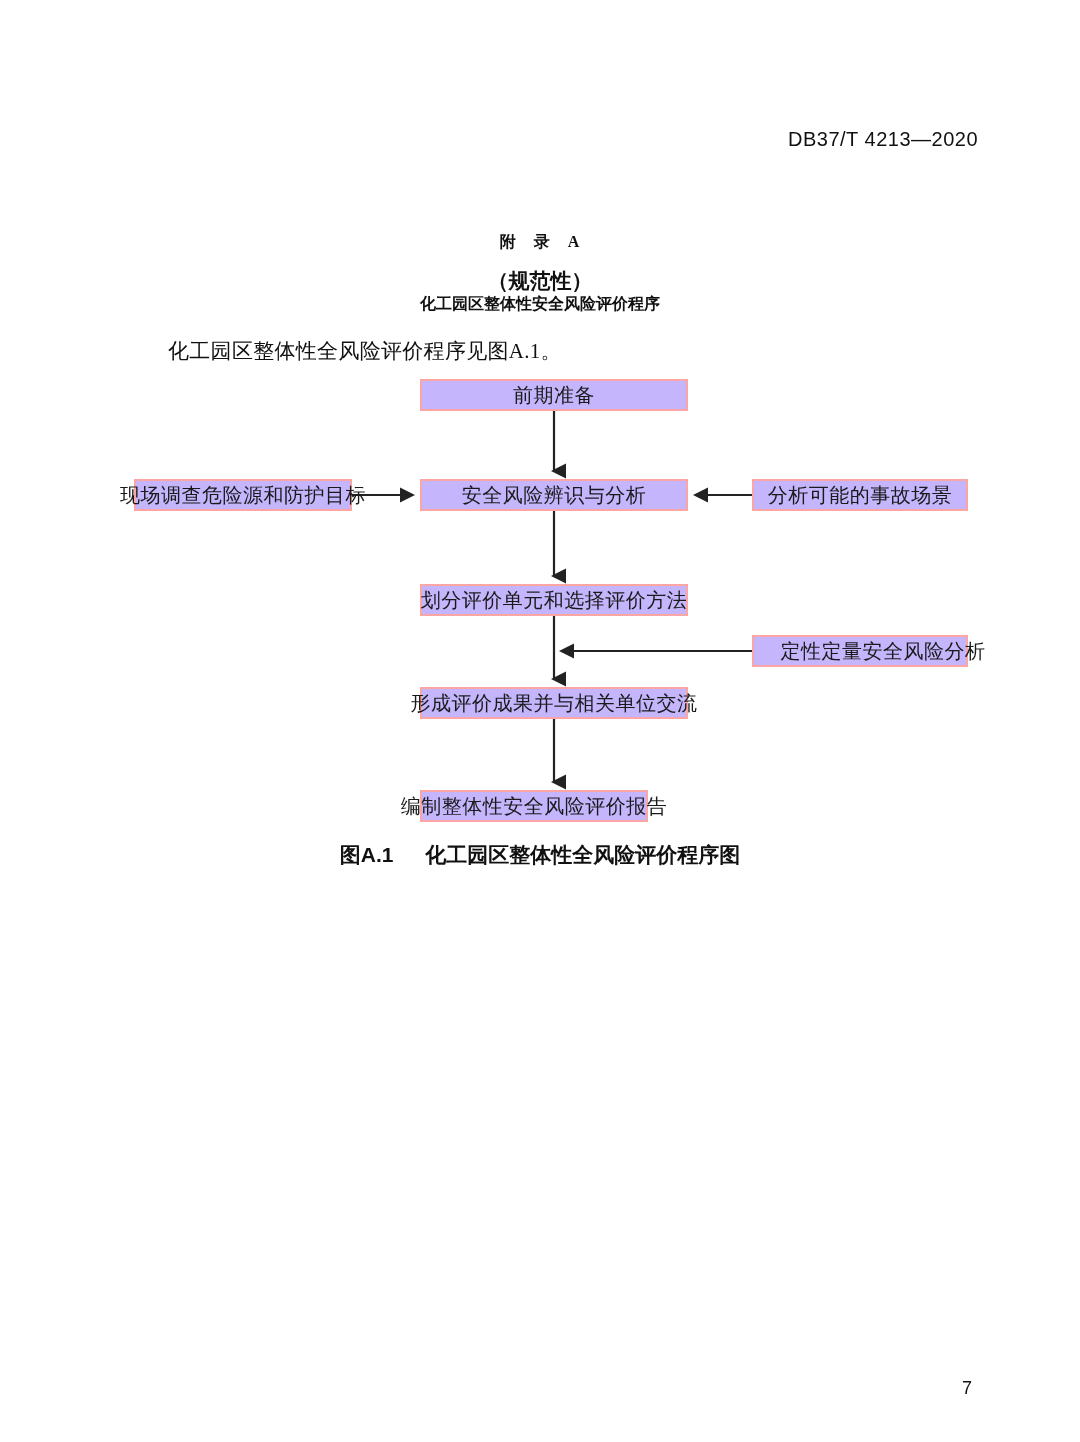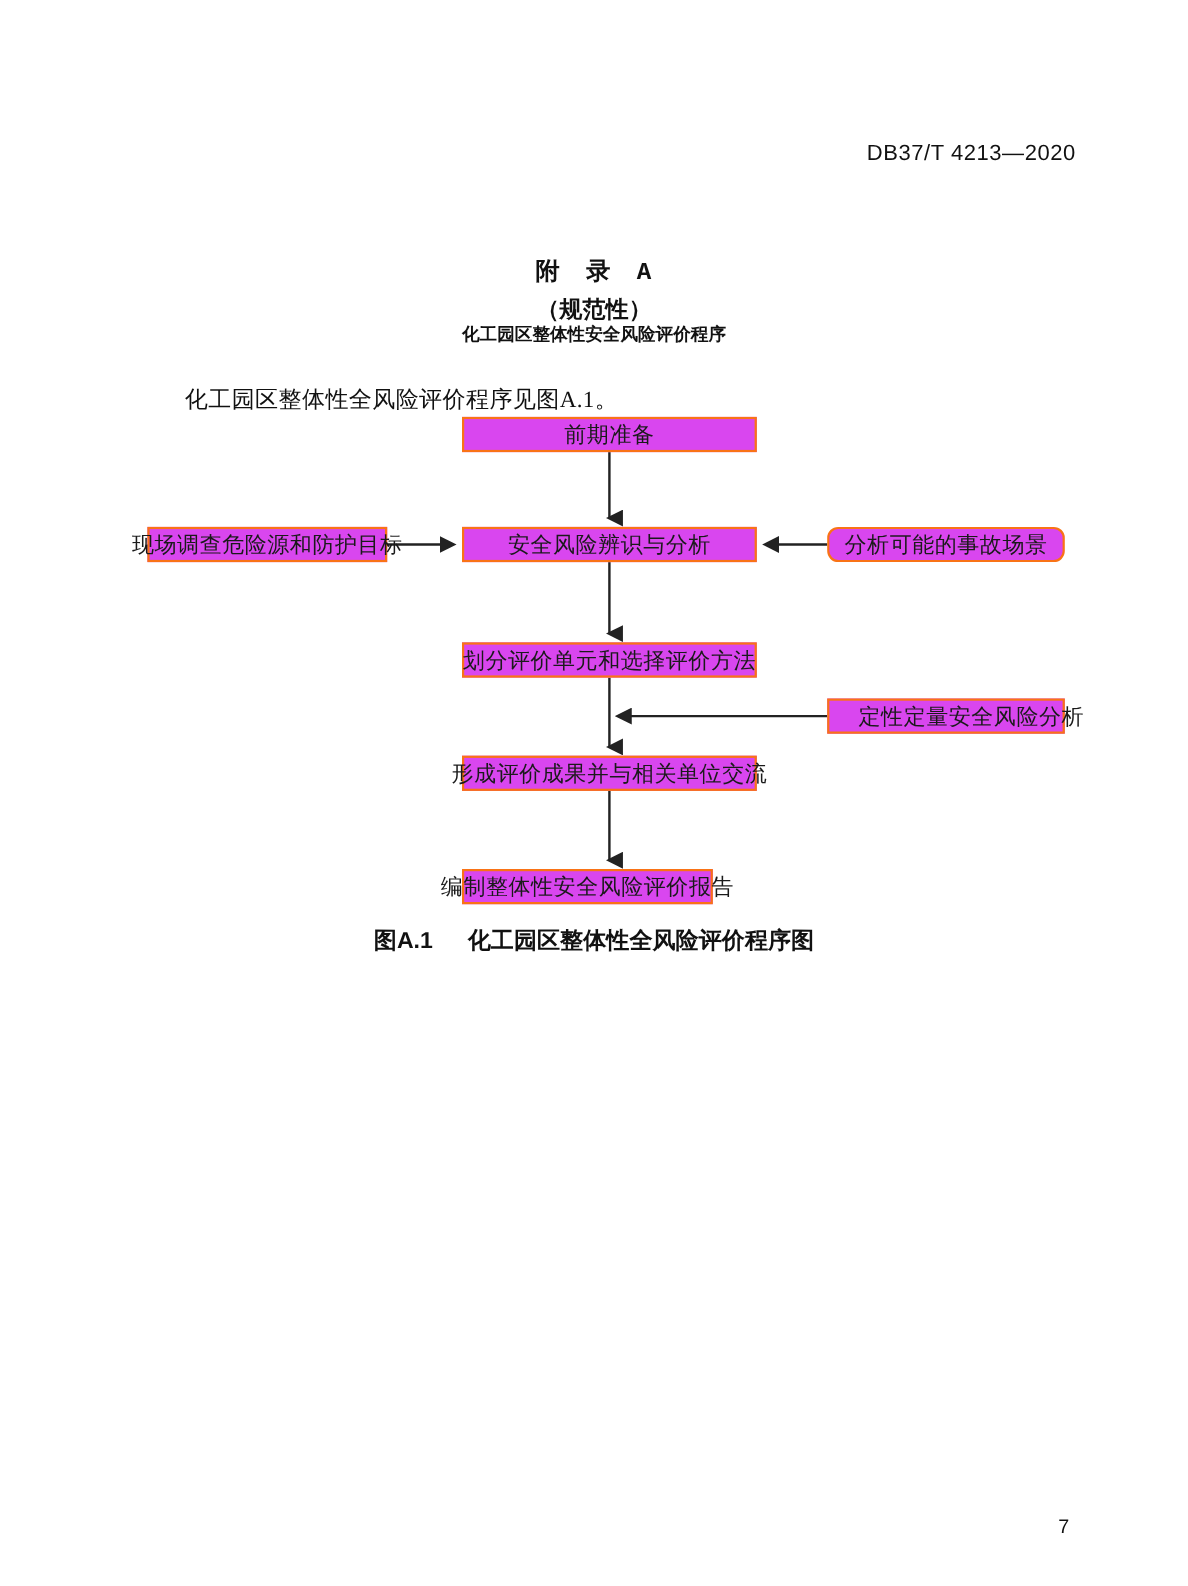--- a/index.html
+++ b/index.html
@@ -36,23 +36,23 @@
     color: #111;
   }
 
   
   .annex-title {
     position: absolute;
     left: 0;
     top: 232px;
     width: 1080px;
     text-align: center;
-    font-family: Liberation Mono, monospace;
-    font-weight: bold;
-    font-size: 22px;
+    font-family: Liberation Serif, serif;
+    font-weight: bold;
+    font-size: 16px;
     letter-spacing: 1px;
     color: #111;
   }
   .annex-sub {
     position: absolute;
     left: 0;
     top: 267px;
     width: 1080px;
     text-align: center;
     font-family: "Liberation Sans", "DejaVu Sans", sans-serif;
@@ -69,56 +69,56 @@
     font-family: Liberation Sans, sans-serif;
     font-weight: bold;
     font-size: 16px;
     color: #111;
   }
 
   
   .body-para {
     position: absolute;
     left: 168px;
-    top: 349px;
+    top: 337px;
     font-size: 21px;
     color: #111;
     letter-spacing: 0.3px;
     text-align: right;
   }
 
   
   .flow {
     position: absolute;
     left: 0;
     top: 0;
     width: 1080px;
     height: 1442px;
     pointer-events: none;
   }
   .node {
     position: absolute;
-    border: 2px solid #f97316;
-    background: #d946ef;
+    border: 2px solid #fca5a5;
+    background: #c4b5fd;
     box-sizing: border-box;
     display: flex;
     align-items: center;
     justify-content: center;
     font-size: 20px;
     color: #1a1a1a;
     letter-spacing: 0.5px;
     white-space: nowrap;
     pointer-events: auto;
   }
 
   
   #node-prep        { left: 420px; top: 379px; width: 268px; height: 32px; }
   #node-identify    { left: 420px; top: 479px; width: 268px; height: 32px; }
   #node-survey      { left: 134px; top: 479px; width: 218px; height: 32px; }
-  #node-scenario    { left: 752px; top: 479px; width: 216px; height: 32px; border-radius: 10px; }
+  #node-scenario    { left: 752px; top: 479px; width: 216px; height: 32px; }
   #node-unit        { left: 420px; top: 584px; width: 268px; height: 32px; }
   #node-quant       { left: 752px; top: 635px; width: 216px; height: 32px; padding-left: 46px; }
   #node-result      { left: 420px; top: 687px; width: 268px; height: 32px; }
   #node-report      { left: 420px; top: 790px; width: 228px; height: 32px; }
 
   .flow-svg {
     position: absolute;
     left: 0; top: 0;
     width: 1080px;
     height: 1442px;

